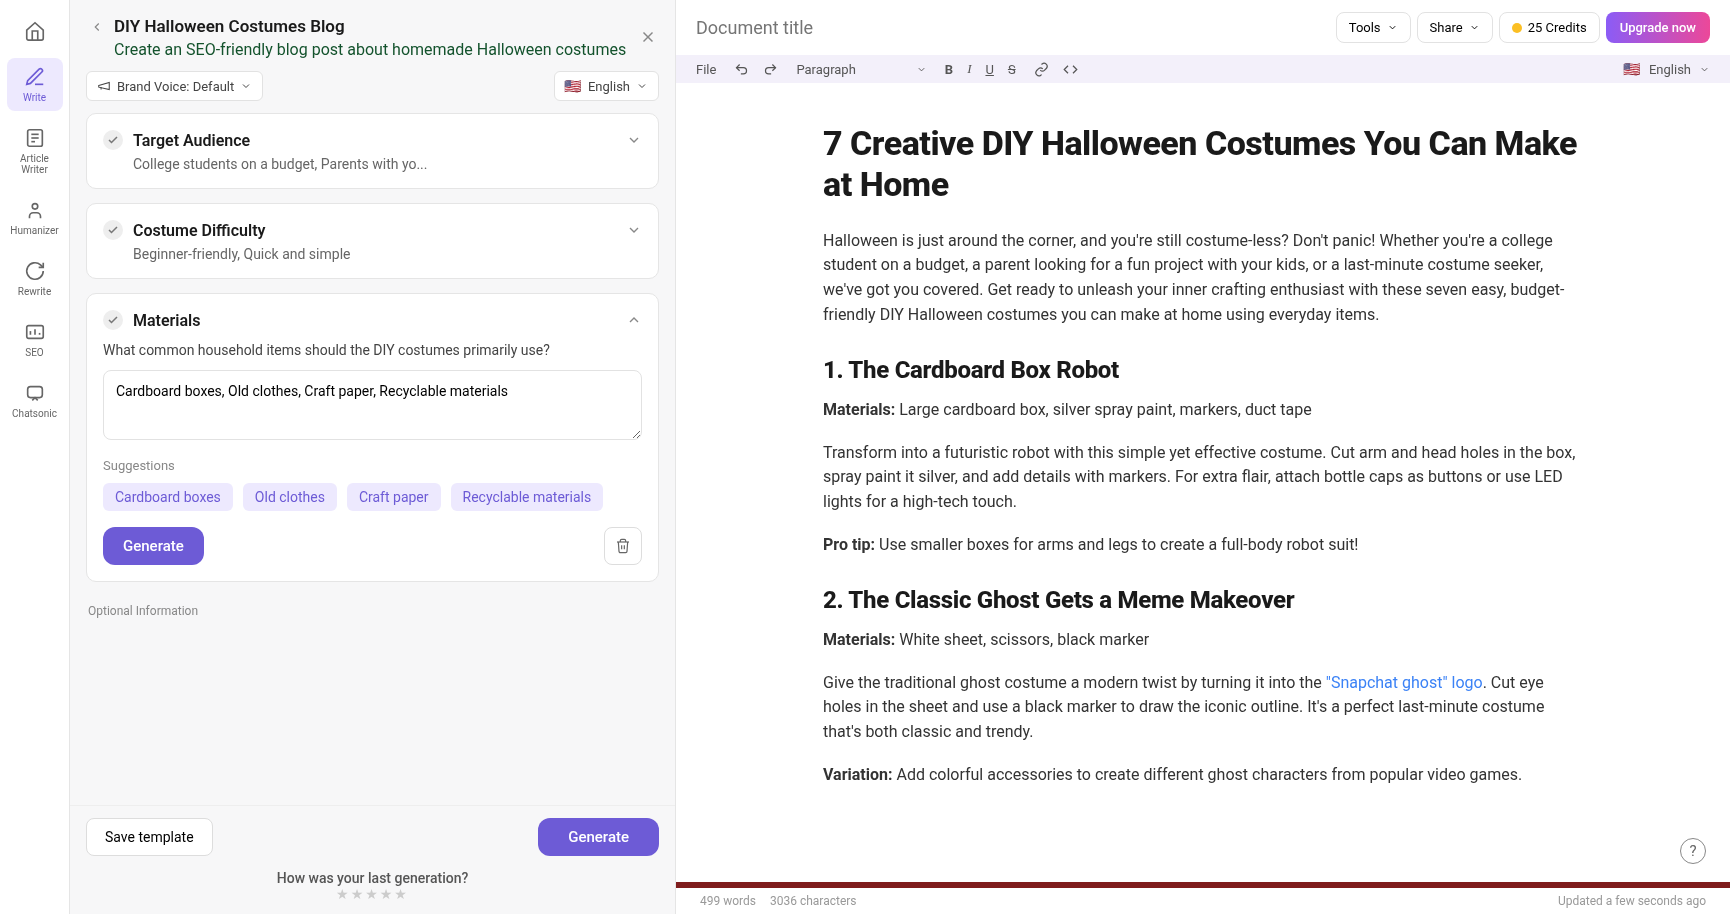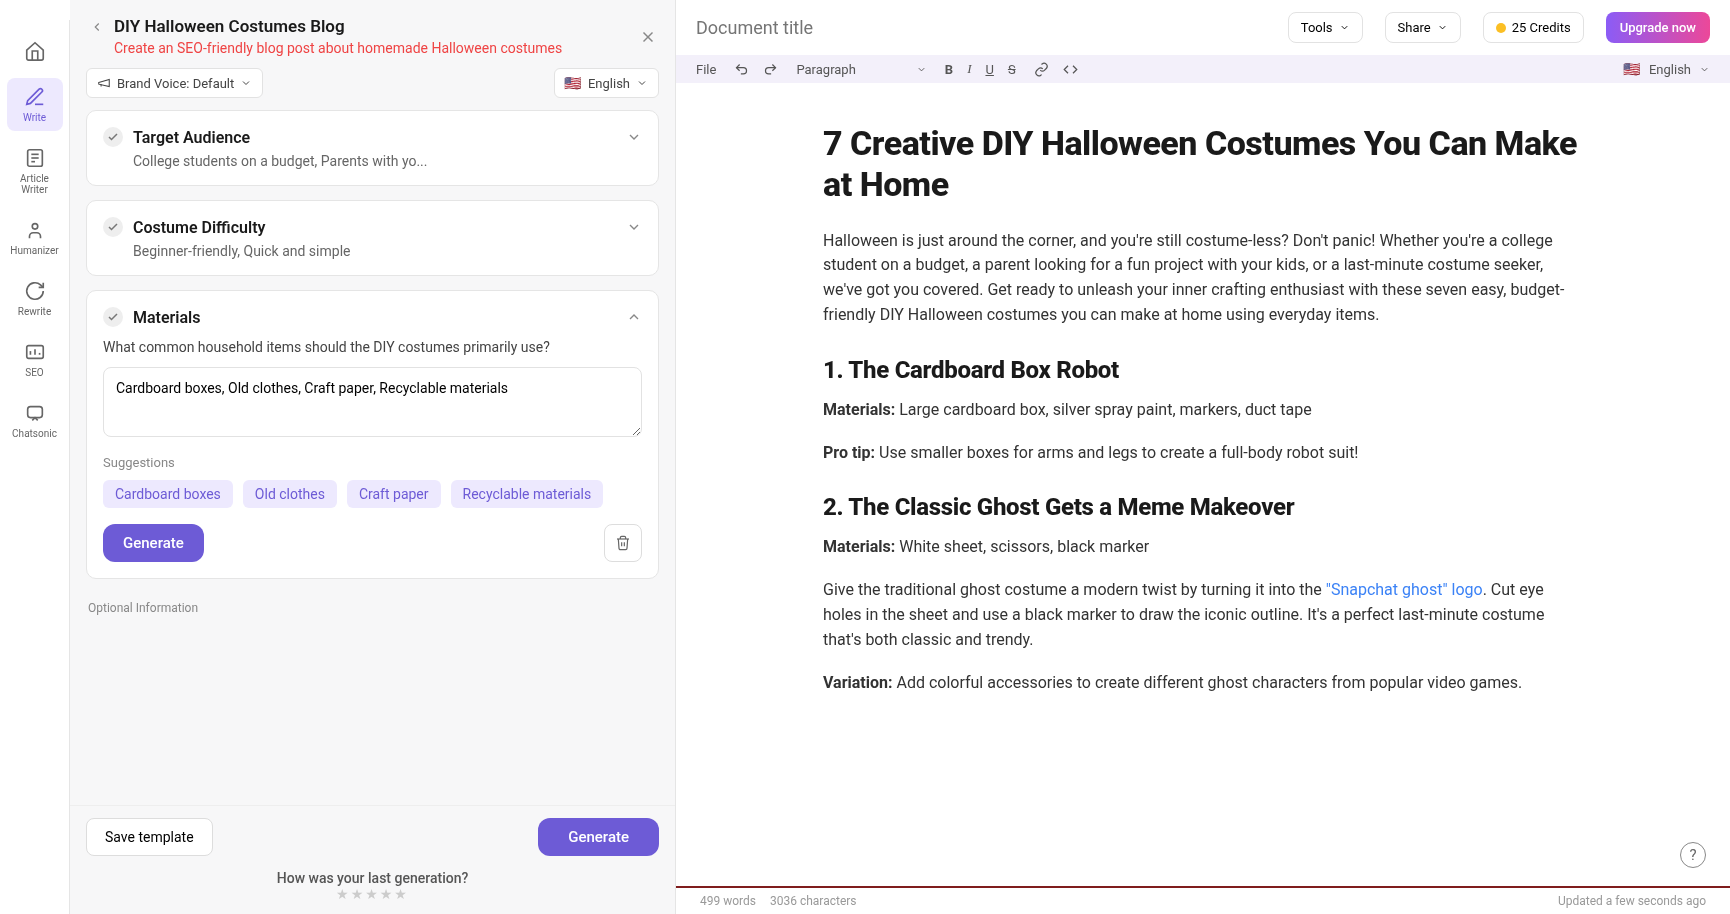--- a/index.html
+++ b/index.html
@@ -1,32 +1,32 @@
 <!DOCTYPE html>
 <html><head>
 <meta charset="utf-8">
 <style>
 * { box-sizing: border-box; margin: 0; padding: 0; font-family: -apple-system, BlinkMacSystemFont, "Segoe UI", Roboto, sans-serif; }
 body { background: #fff; color: #1a1a1a; }
 .app { display: flex; height: 914px; width: 1730px; }
 
 
-.sidebar { width: 70px; border-right: 1px solid #e5e5e5; display: flex; flex-direction: column; align-items: center; padding-top: 12px; gap: 8px; margin-top: 20px; }
+.sidebar { width: 70px; border-right: 1px solid #e5e5e5; display: flex; flex-direction: column; align-items: center; padding-top: 12px; gap: 8px; }
 .sidebar-item { width: 56px; display: flex; flex-direction: column; align-items: center; justify-content: center; padding: 8px 4px; border-radius: 8px; cursor: pointer; font-size: 10px; color: #666; gap: 4px; }
 .sidebar-item.active { background: #ede9fe; color: #6d5bd6; }
 .sidebar-item svg { width: 22px; height: 22px; }
 .sidebar-item span { font-size: 10px; line-height: 1.1; text-align:center; }
 
 
 .left-panel { width: 606px; background: #f7f7f8; border-right: 1px solid #e5e5e5; display: flex; flex-direction: column; position: relative; }
 .lp-header { padding: 16px 20px 12px; }
 .lp-title-row { display: flex; align-items: flex-start; gap: 10px; }
 .back-chevron { color: #888; cursor: pointer; margin-top:4px; }
 .lp-title { font-size: 17px; font-weight: 600; }
-.lp-sub { font-size: 14px; color: #ef4444; margin-top: 4px; margin-left: 24px; }
+.lp-sub { font-size: 16px; color: #14532d; margin-top: 4px; margin-left: 24px; }
 .close-icon { position: absolute; top: 28px; right: 18px; color: #888; cursor: pointer; }
 
 .lp-controls { display:flex; justify-content: space-between; padding: 0 16px 12px; }
 .pill { background: #fff; border: 1px solid #e2e2e2; border-radius: 6px; padding: 6px 10px; font-size: 13px; color: #444; cursor: pointer; display: flex; align-items: center; gap: 6px; }
 
 .lp-scroll { flex: 1; overflow-y: auto; padding: 0 16px 12px; }
 .card { background: #fff; border: 1px solid #e5e5e5; border-radius: 10px; padding: 16px; margin-bottom: 14px; }
 .card-head { display: flex; align-items: center; gap: 10px; cursor: pointer; }
 .check-circ { width: 20px; height: 20px; border-radius: 50%; background: #eee; display: inline-flex; align-items: center; justify-content: center; color: #777; flex-shrink:0; }
 .card-title { font-size: 16px; font-weight: 600; flex: 1; }
@@ -44,41 +44,41 @@
 
 .optional-label { font-size: 12px; color: #888; padding: 8px 2px 14px; }
 
 .lp-footer { padding: 12px 16px; border-top: 1px solid #eee; display:flex; flex-direction:column; gap:14px; }
 .lp-footer-row1 { display: flex; justify-content: space-between; align-items: center; }
 .rating-row { display:flex; justify-content: space-between; align-items:center; color:#555; font-size:14px; font-weight:500;flex-direction:column; }
 .stars { color: #ccc; letter-spacing: 2px; cursor:pointer; }
 
 
 .right-panel { flex: 1; display: flex; flex-direction: column; }
-.rp-topbar { display: flex; align-items: center; padding: 12px 20px; gap: 22px; }
+.rp-topbar { display: flex; align-items: center; padding: 12px 20px; gap: 6px; }
 .doc-title-input { font-size: 18px; color: #aaa; border: none; outline: none; flex: 1; }
 .top-btn { border: 1px solid #e2e2e2; border-radius: 8px; padding: 7px 12px; font-size: 13px; background: #fff; cursor: pointer; display: flex; align-items: center; gap: 6px; }
 .credits-dot { width: 10px; height: 10px; border-radius: 50%; background: #fbbf24; }
 .upgrade-btn { background: linear-gradient(90deg, #8b5cf6, #ec4899); color: #fff; border: none; border-radius: 8px; padding: 8px 14px; font-size: 13px; font-weight: 500; cursor: pointer; }
 
 .rp-toolbar { display: flex; align-items: center; padding: 6px 20px; background: #f3f0fa; gap: 18px; font-size: 13px; color: #555; }
 .toolbar-group { display: flex; align-items: center; gap: 14px; }
 .toolbar-btn { cursor: pointer; color: #555; }
 .toolbar-select { display:flex; align-items:center; gap:60px; cursor:pointer; }
 .toolbar-spacer { flex: 1; }
 
 .rp-content { flex: 1; overflow-y: auto; padding: 40px 80px 20px; position:relative; }
 .article { max-width: 760px; margin: 0 auto; }
 .article h1 { font-size: 34px; font-weight: 800; line-height: 1.2; letter-spacing: -0.5px; margin-bottom: 24px; }
 .article p { font-size: 16px; line-height: 1.55; color: #333; margin-bottom: 18px; }
 .article h2 { font-size: 24px; font-weight: 800; margin-top: 28px; margin-bottom: 14px; letter-spacing: -0.3px; }
 .article .label-bold { font-weight: 700; }
 .article a { color: #3b82f6; text-decoration: none; }
 
-.rp-footer { display:flex; justify-content:space-between; align-items:center; padding: 6px 24px; font-size:12px; color:#999; border-top:2px solid #7f1d1d; }
+.rp-footer { display:flex; justify-content:space-between; align-items:center; padding: 6px 24px; font-size:12px; color:#999; border-top:6px solid #7f1d1d; }
 .help-btn { position:absolute; bottom:18px; right:24px; width:26px; height:26px; border:1.5px solid #888; border-radius:50%; display:flex; align-items:center; justify-content:center; font-size:15px; color:#666; cursor:pointer; background:#fff; }
 
 .flag { font-size: 14px; }
 svg { display: block; }
 </style>
 </head>
 <body>
 
 <div class="app">
 
@@ -340,20 +340,21 @@
       </div>
     </div>
 
     <div class="rp-content">
       <div class="article">
         <h1>7 Creative DIY Halloween Costumes You Can Make at Home</h1>
         <p>Halloween is just around the corner, and you're still costume-less? Don't panic! Whether you're a college student on a budget, a parent looking for a fun project with your kids, or a last-minute costume seeker, we've got you covered. Get ready to unleash your inner crafting enthusiast with these seven easy, budget-friendly DIY Halloween costumes you can make at home using everyday items.</p>
 
         <h2>1. The Cardboard Box Robot</h2>
         <p><span class="label-bold">Materials:</span><span> Large cardboard box, silver spray paint, markers, duct tape</span></p>
+        <p>Transform into a futuristic robot with this simple yet effective costume. Cut arm and head holes in the box, spray paint it silver, and add details with markers. For extra flair, attach bottle caps as buttons or use LED lights for a high-tech touch.</p>
         <p><span class="label-bold">Pro tip:</span><span> Use smaller boxes for arms and legs to create a full-body robot suit!</span></p>
 
         <h2>2. The Classic Ghost Gets a Meme Makeover</h2>
         <p><span class="label-bold">Materials:</span><span> White sheet, scissors, black marker</span></p>
         <p><span>Give the traditional ghost costume a modern twist by turning it into the </span><a href="#">"Snapchat ghost" logo</a><span>. Cut eye holes in the sheet and use a black marker to draw the iconic outline. It's a perfect last-minute costume that's both classic and trendy.</span></p>
         <p><span class="label-bold">Variation:</span><span> Add colorful accessories to create different ghost characters from popular video games.</span></p>
       </div>
       <div class="help-btn">?</div>
     </div>
 

